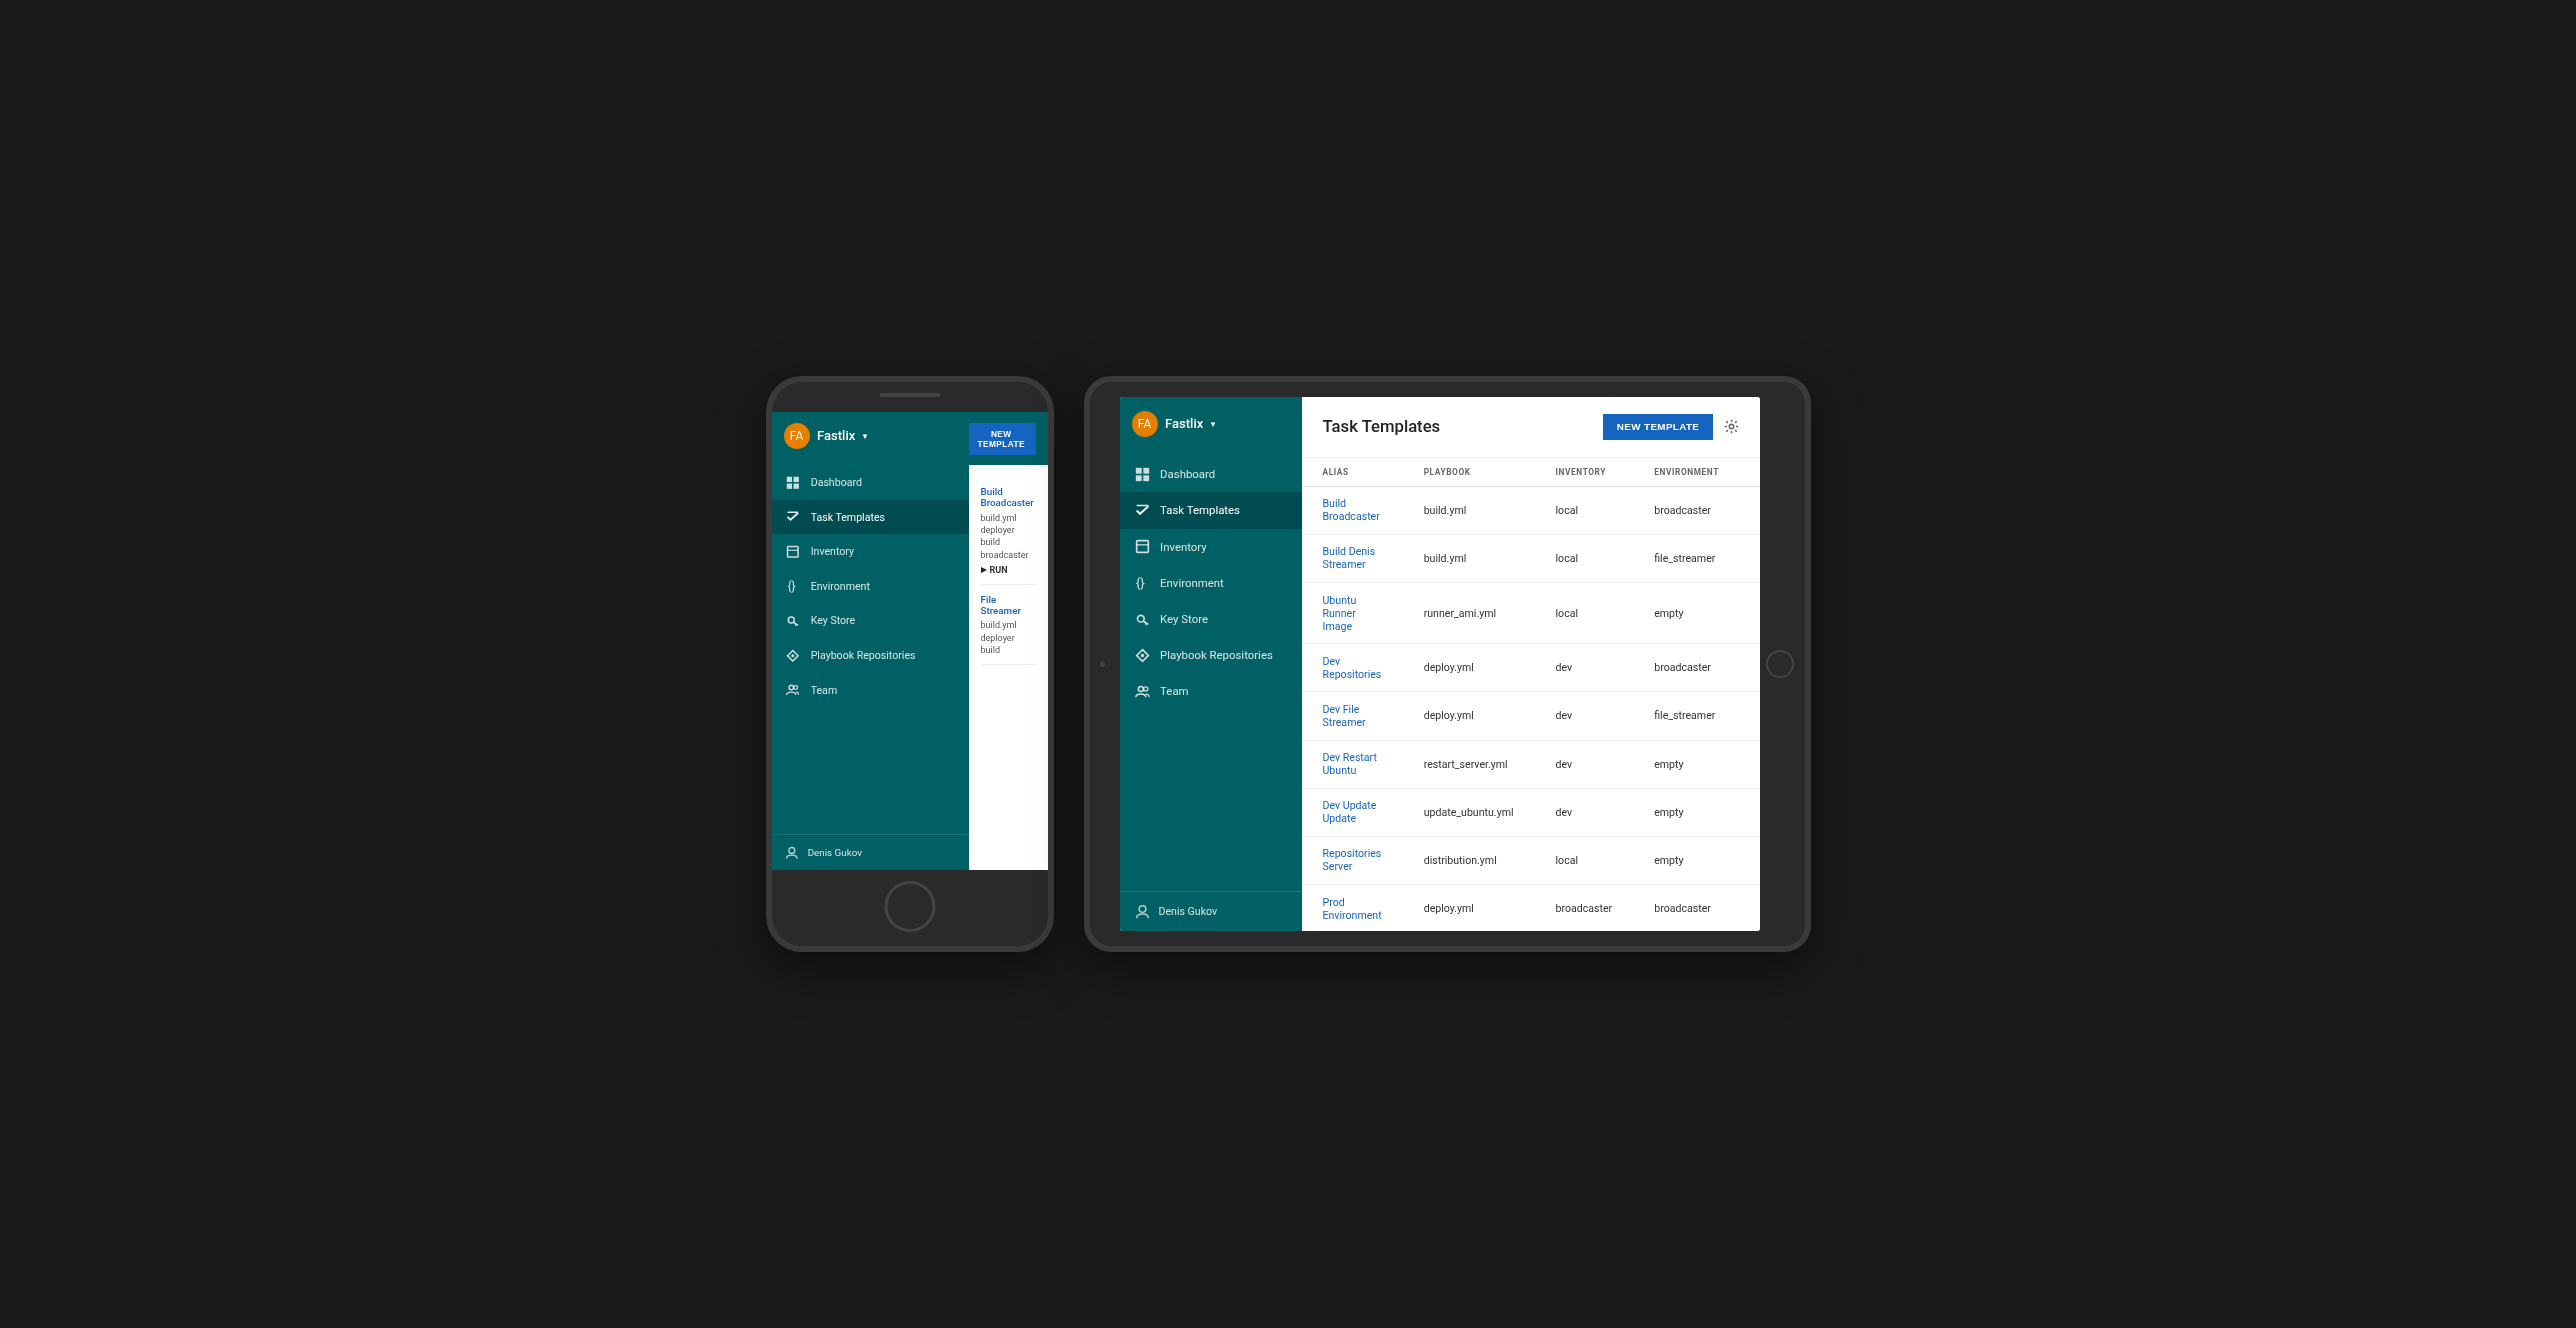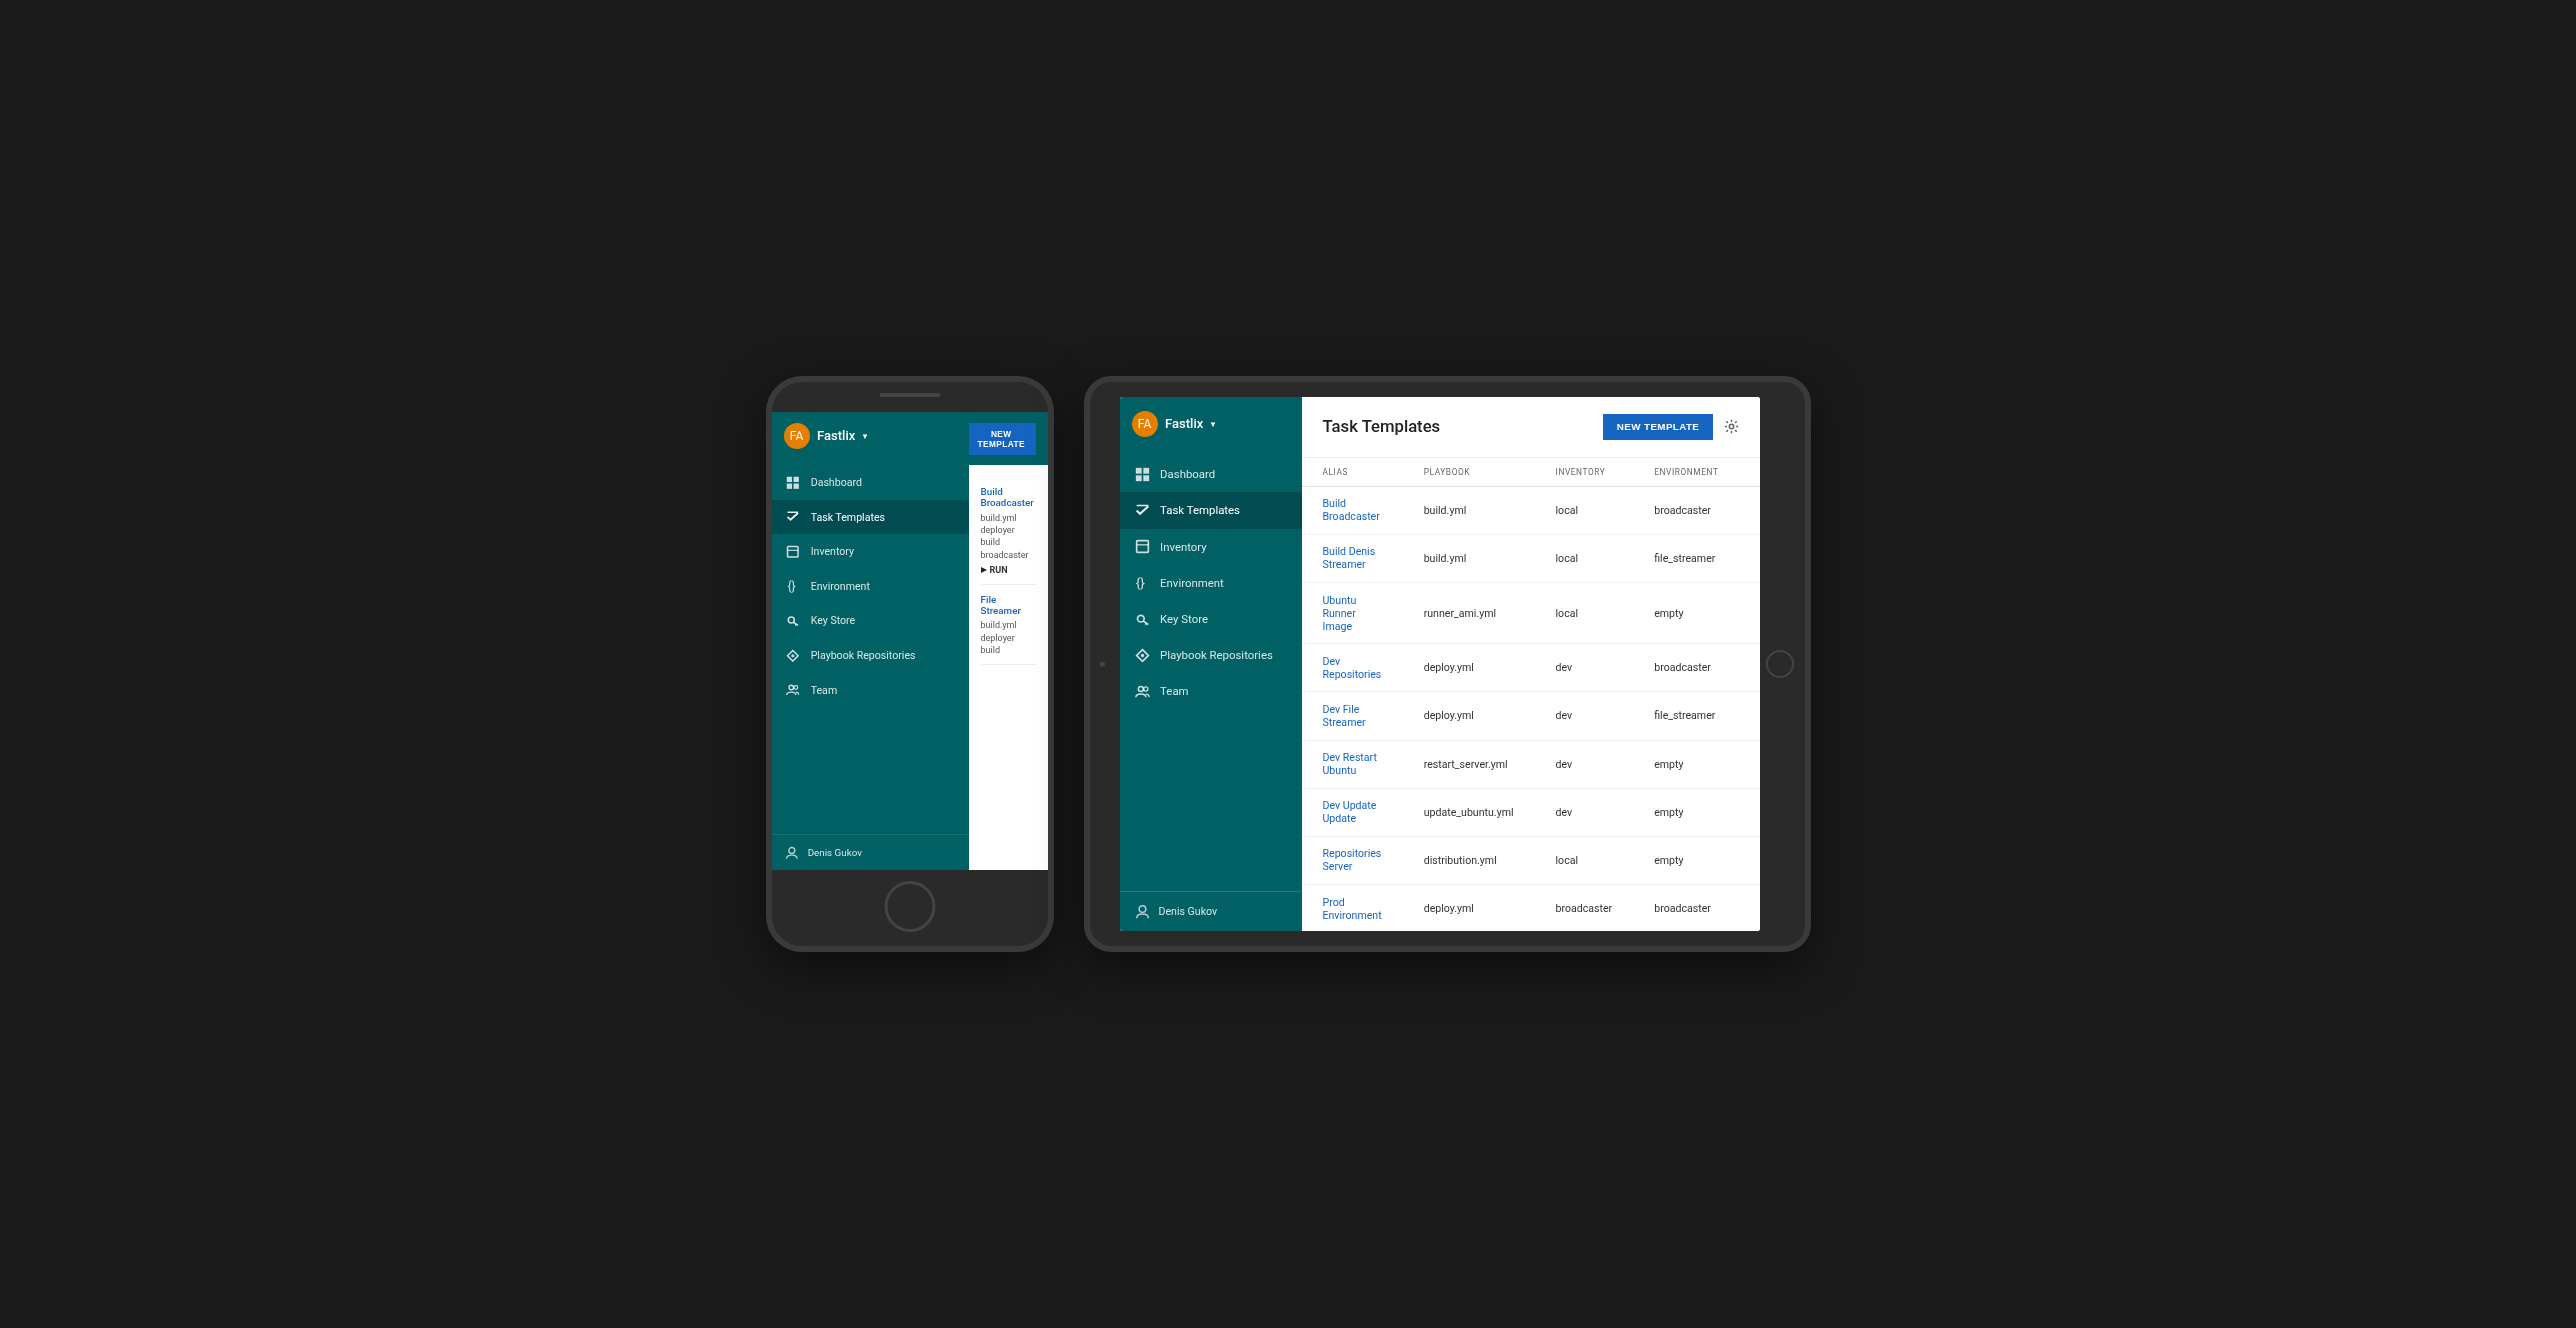--- a/index.html
+++ b/index.html
@@ -328,21 +328,21 @@
       overflow-y: auto;
     }
     table {
       width: 100%;
       border-collapse: collapse;
     }
     thead th {
       padding: 9px 21px;
       text-align: left;
       font-size: 8.3px;
-      font-weight: 400;
+      font-weight: 700;
       color: #666;
       letter-spacing: 0.6px;
       border-bottom: 0.8px solid #e0e0e0;
       text-transform: uppercase;
     }
     tbody td {
       padding: 10.6px 21px;
       font-size: 10.6px;
       color: #333;
       border-bottom: 0.8px solid #f0f0f0;

